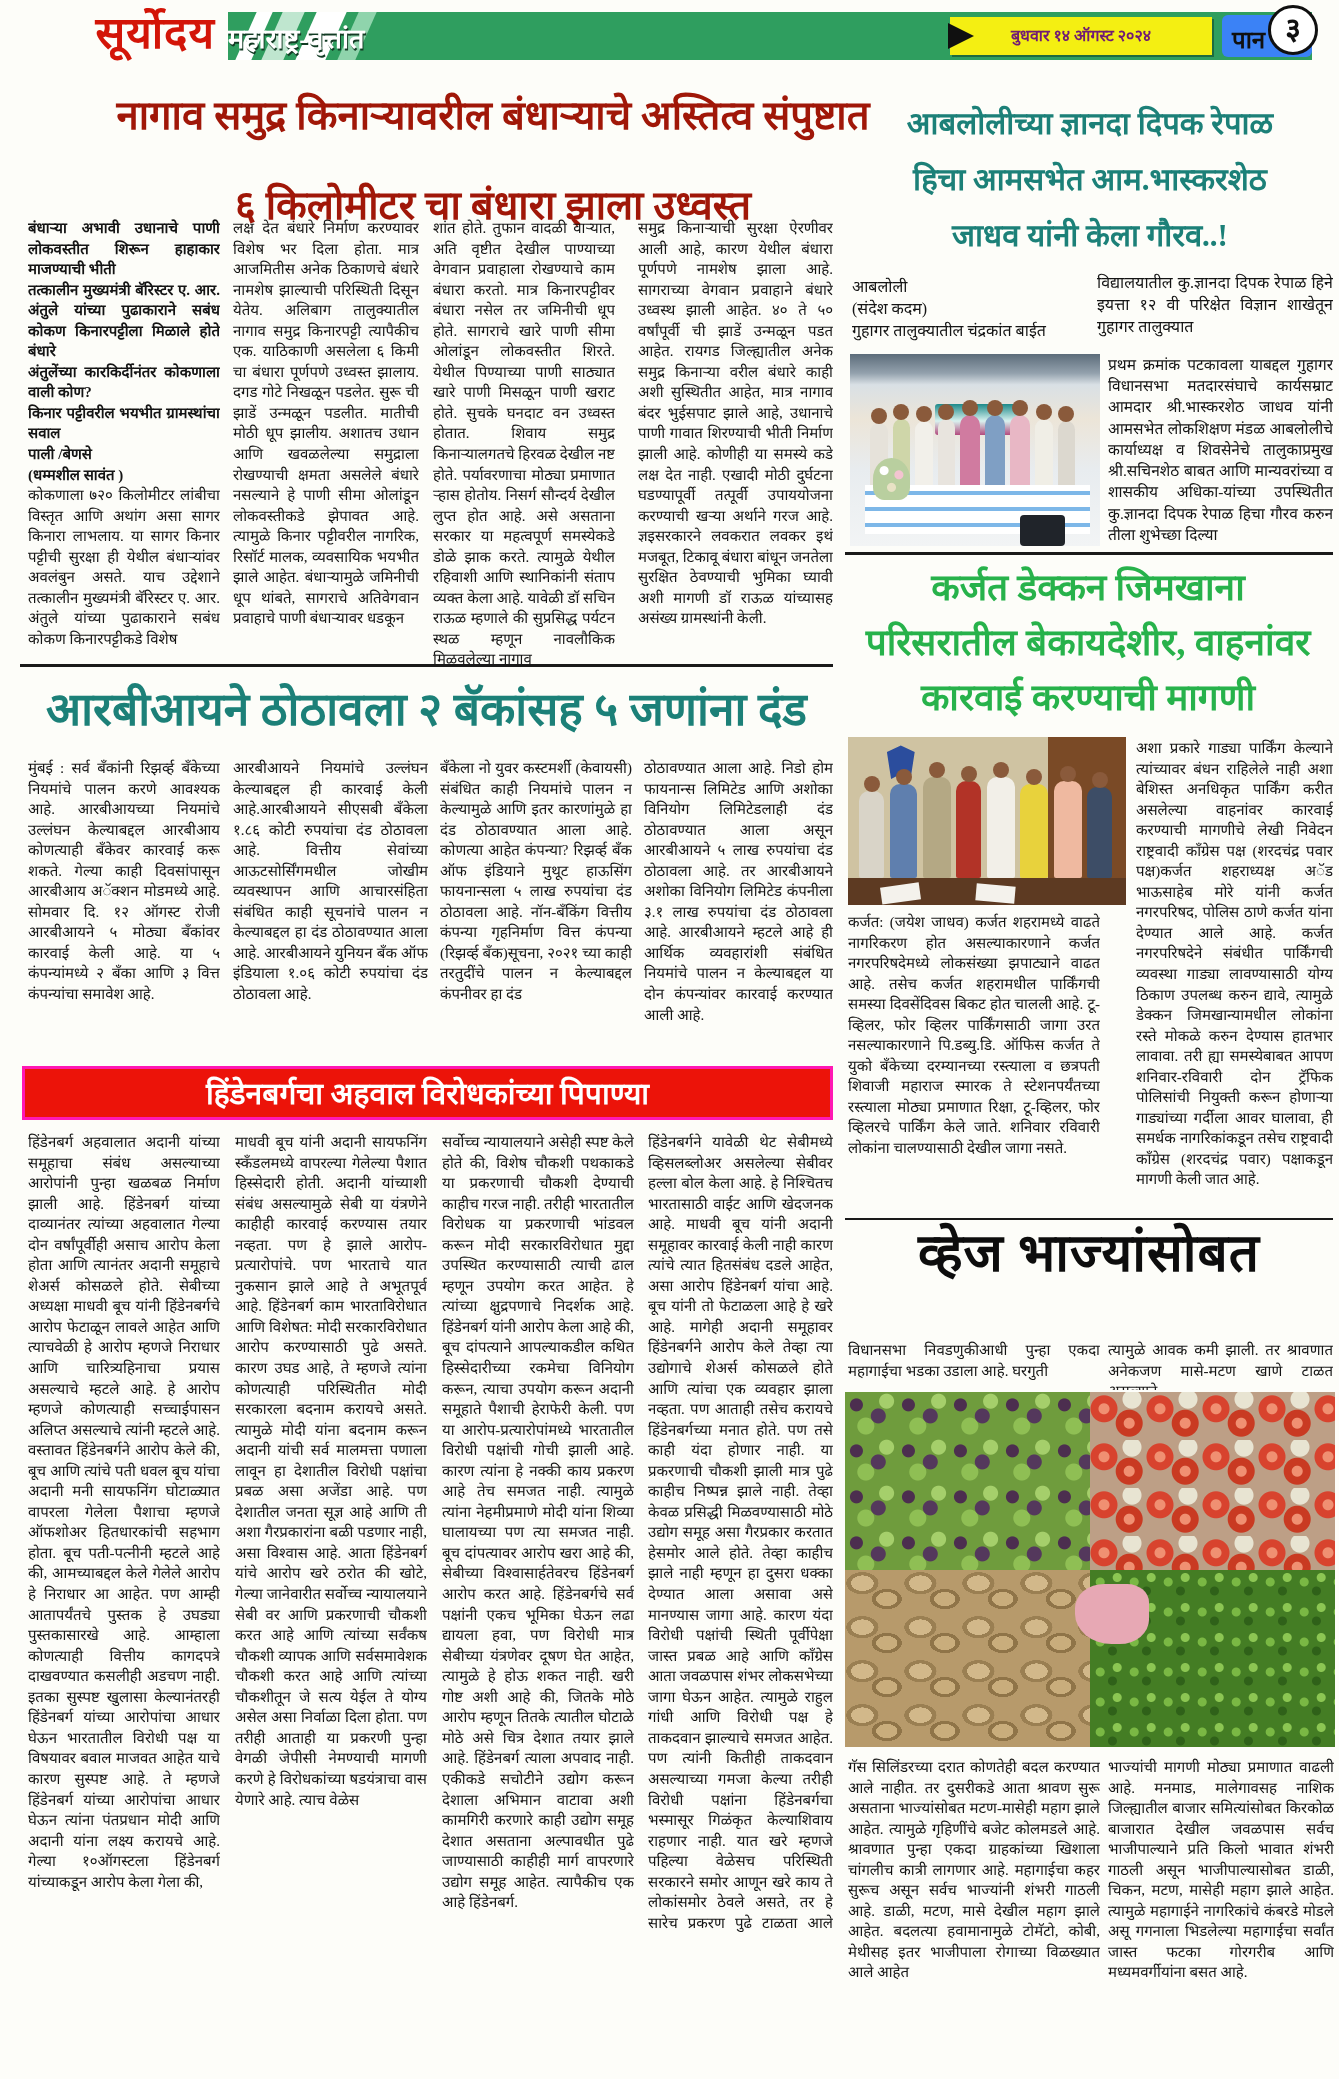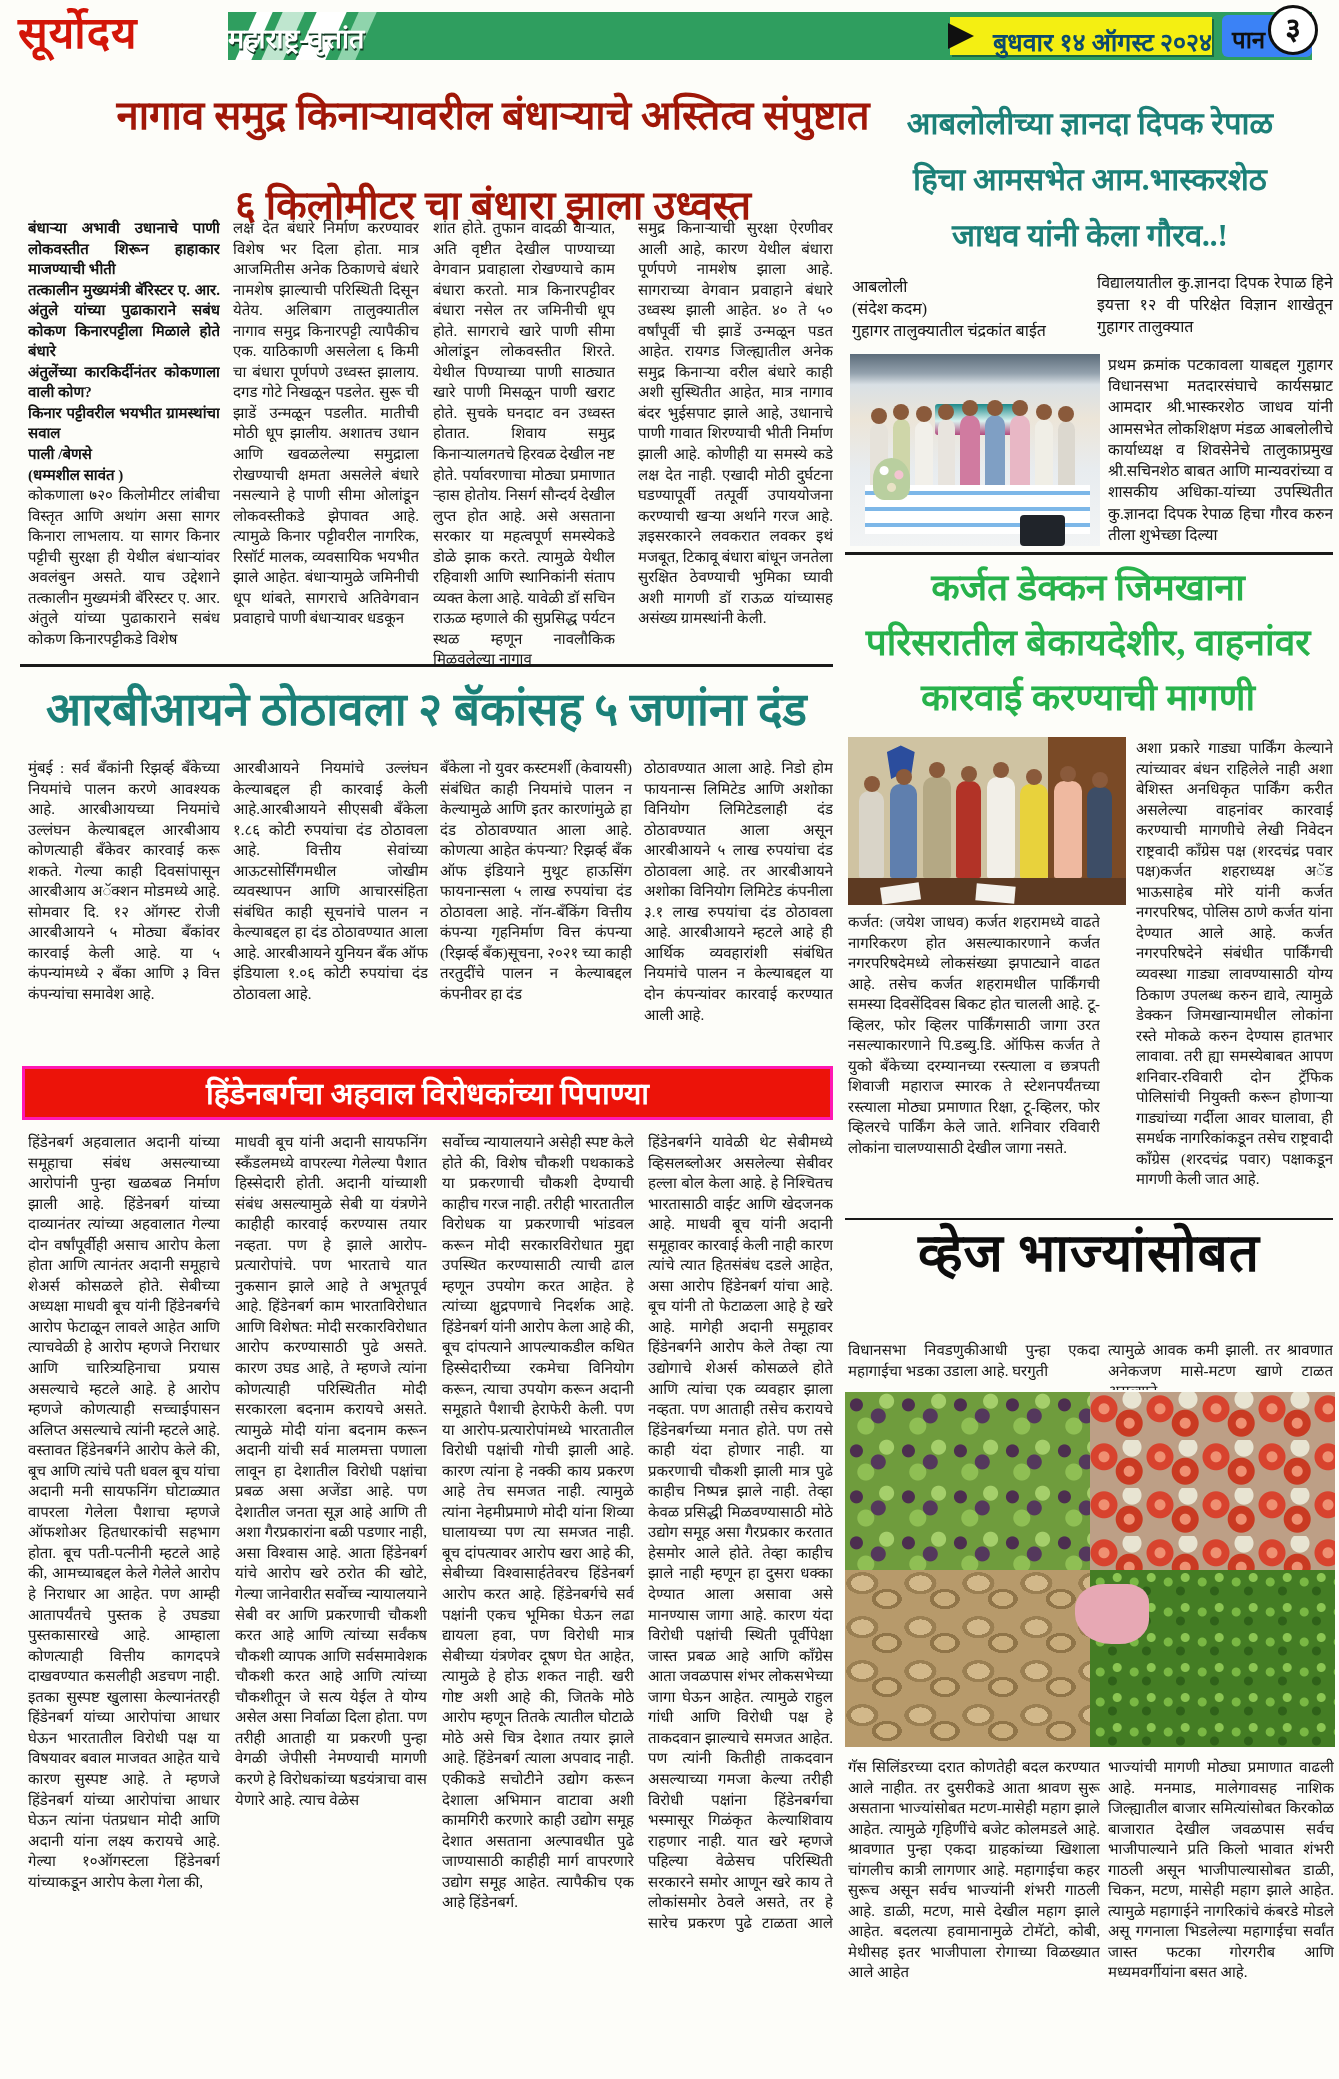--- a/index.html
+++ b/index.html
@@ -1,36 +1,36 @@
 <!DOCTYPE html>
 <html><head>
 <meta charset="utf-8">
 <style>
   html,body{margin:0;padding:0;}
   body{width:1339px;height:2079px;position:relative;background:#fdfdf9;
        font-family:"Liberation Serif","DejaVu Serif",serif;color:#141414;}
   .abs{position:absolute;box-sizing:border-box;}
   
-  .masthead{left:18px;top:8px;width:205px;height:52px;font-size:44px;font-weight:bold;
-            color:#d31508;letter-spacing:1px;line-height:52px;}
+  .masthead{left:10px;top:8px;width:205px;height:52px;font-size:44px;font-weight:bold;
+            color:#d31508;letter-spacing:1px;line-height:52px;text-align:right;}
   .banner{left:228px;top:12px;width:1084px;height:48px;background:#2f9e5f;overflow:hidden;}
   .stripe{position:absolute;top:-6px;height:60px;transform:skewX(-24deg);}
   .s1{left:18px;width:16px;background:#ffffff;}
   .s2{left:44px;width:22px;background:#bfe6cf;}
   .s3{left:78px;width:30px;background:#ffffff;}
   .s4{left:120px;width:18px;background:#8fd4ac;}
   .banner-title{position:absolute;left:0;right:0;top:7px;font-size:27px;
                 font-weight:bold;color:#ffffff;text-shadow:1px 2px 0 #123c24;}
   .datebox{left:950px;top:17px;width:262px;height:38px;background:#f4ef12;
            box-shadow:2px 2px 0 #1d6b3f;}
   .datebox .arrow{position:absolute;left:-2px;top:6px;width:0;height:0;
            border-top:13px solid transparent;border-bottom:13px solid transparent;
            border-left:26px solid #101010;}
-  .datebox .dtxt{position:absolute;left:0;right:0;top:7px;text-align:right;font-size:25px;
-           font-weight:bold;color:#0c4a6e;}
+  .datebox .dtxt{position:absolute;left:0;right:0;top:7px;text-align:center;font-size:16px;
+           font-weight:bold;color:#701a75;}
   .pagebox{left:1222px;top:15px;width:90px;height:42px;background:#3b82f6;border-radius:6px;}
   .pagebox .plabel{position:absolute;left:10px;top:7px;font-size:24px;font-weight:bold;color:#101010;}
   .pagebox .pnum{position:absolute;right:-6px;top:-10px;width:44px;height:44px;border-radius:50%;
            background:#ffffff;border:3px solid #101010;text-align:center;font-size:30px;
            font-weight:bold;line-height:42px;color:#101010;}
   
   .rule{background:#1a1a1a;height:3px;}
   
   .hl-maroon{color:#a01708;font-weight:bold;text-align:center;font-size:40px;line-height:47px;}
   .hl-teal{color:#1c8078;font-weight:bold;text-align:center;}

